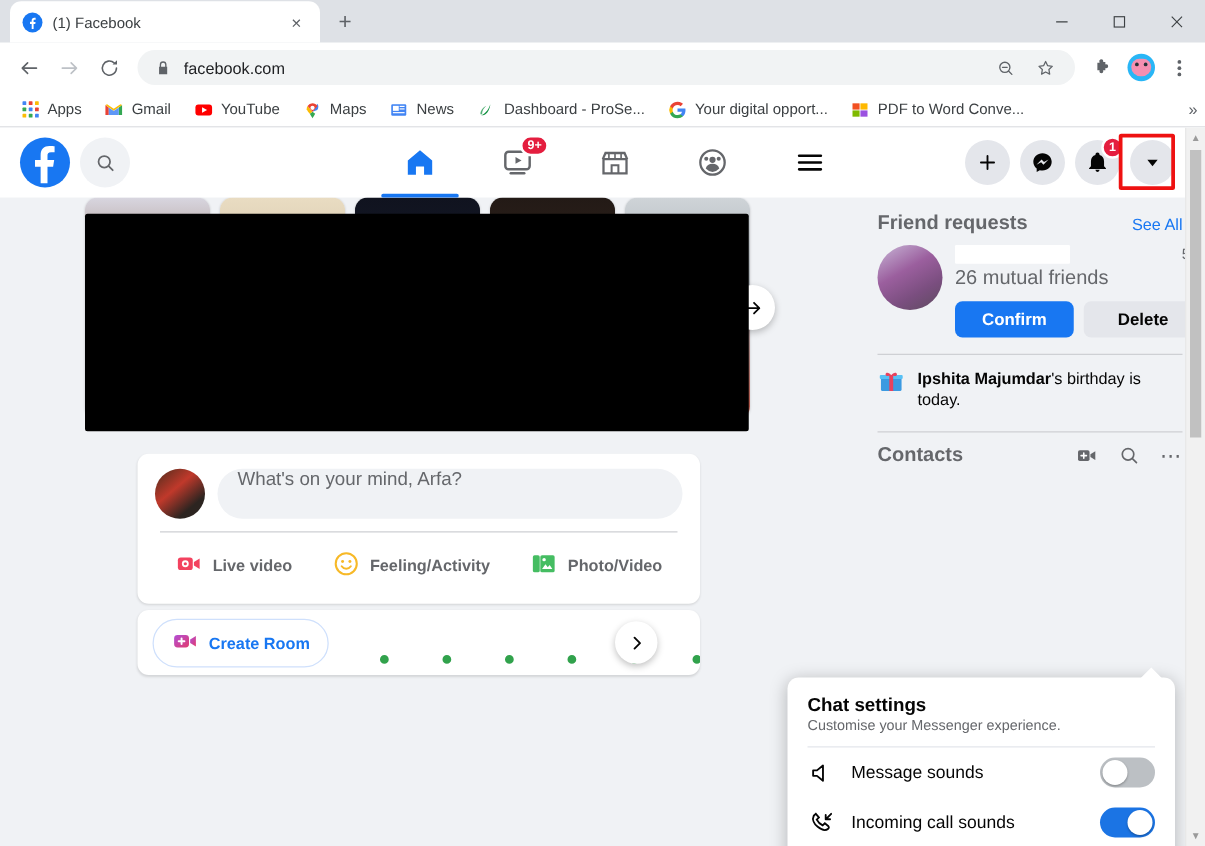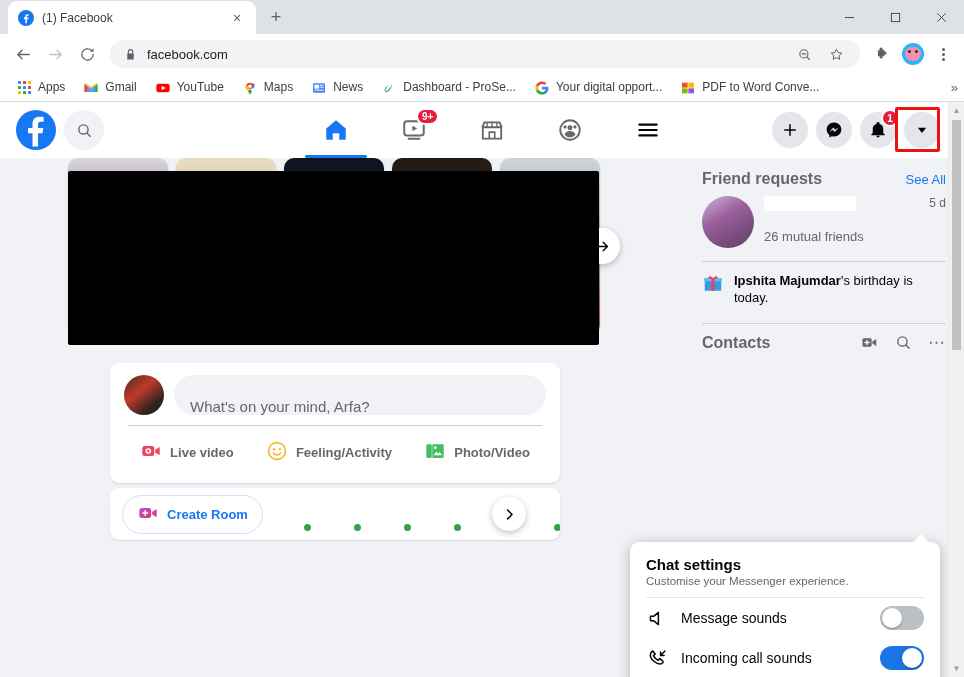--- a/index.html
+++ b/index.html
@@ -105,21 +105,21 @@
     background:#fff; box-shadow:0 2px 6px rgba(0,0,0,.25); display:flex;align-items:center;justify-content:center; color:#050505;
   }
   .story-next svg{width:17px;height:17px;}
   .story-redact { position:absolute; left:68px; top:13px; width:531px; height:174px; background:#000; border-radius:2px;}
 
   
   .card { background:#fff; border-radius:9px; box-shadow: 0 1px 2px rgba(0,0,0,.12); }
   .composer { position:absolute; left:110px; top:205px; width:450px; padding: 12px 14px 6px;}
   .comp-row { display:flex; align-items:center; gap:10px; }
   .avatar { width:40px;height:40px;border-radius:50%; overflow:hidden; flex:none; position:relative;}
-  .comp-input { flex:1; height:40px; border-radius:20px; background:#f0f2f5; display:flex; align-items:flex-end; padding:0 16px; }
+  .comp-input { flex:1; height:40px; border-radius:20px; background:#f0f2f5; display:flex; align-items:flex-start; padding:0 16px; }
   .comp-placeholder { font-size:15px; color:#65676b; }
   .comp-sep { height:1px; background:#ced0d4; margin: 10px 4px 4px; }
   .comp-actions { display:flex; align-items:center; justify-content:space-around; padding: 4px 0 6px;}
   .comp-act { display:flex;align-items:center;gap:8px; padding: 6px 10px; border-radius:6px; }
   .comp-act svg{width:22px;height:22px; flex:none;}
   .comp-act span { font-size:13px; font-weight:bold; color:#65676b; }
 
   
   .rooms { position:absolute; left:110px; top:330px; width:450px; height:52px; display:flex; align-items:center; padding: 0 12px; gap: 12px; overflow:hidden;}
   .create-room {
@@ -137,21 +137,21 @@
   
   .rc-head { display:flex; align-items:center; justify-content:space-between; padding: 2px 4px 6px;}
   .rc-title { font-size:16px; font-weight:bold; color:#65676b; }
   .rc-link { font-size:13px; color:#1877f2; }
   .fr-row { display:flex; gap:10px; padding: 2px 4px 0; }
   .fr-av { width:52px;height:52px;border-radius:50%; overflow:hidden; flex:none; }
   .fr-body{flex:1;}
   .fr-topline { display:flex; align-items:flex-start; justify-content:space-between;}
   .fr-name-redact { width:92px; height:15px; background:#fff; border-radius:1px; }
   .fr-time { font-size:12px; color:#65676b; }
-  .fr-mutual { font-size:13px; color:#65676b; margin-top:18px;}
+  .fr-mutual { font-size:16px; color:#65676b; margin-top:3px;}
   .fr-btns { display:flex; gap:8px; margin-top:9px; }
   .btn { border-radius:6px; font-size:13.5px; font-weight:bold; padding: 7px 0; text-align:center; }
   .btn-primary { background:#1877f2; color:#fff; width:95px; }
   .btn-secondary { background:#e4e6eb; color:#050505; width:95px; }
   .divider { height:1px; background:#ced0d4; margin: 13px 4px 10px; }
   .bd-row { display:flex; gap:10px; padding: 0 4px; align-items:flex-start;}
   .bd-icon { width:22px;height:22px; flex:none; display:flex;align-items:center;justify-content:center;}
   .bd-icon svg{width:22px;height:22px;}
   .bd-text { font-size:13px; color:#050505; line-height:1.33; }
   .bd-text b{font-weight:bold;}
@@ -562,20 +562,24 @@
         </div>
 
         <div class="fr-row">
           <span class="fr-av" style="background:linear-gradient(150deg,#c9b8d8,#9b5f9e 40%,#7a4e7f 70%,#5d4b5e)"></span>
           <span class="fr-body">
             <span class="fr-topline">
               <span class="fr-name-redact"></span>
               <span class="fr-time">5 d</span>
             </span>
             <span class="fr-mutual" style="display:block;">26 mutual friends</span>
+            <span class="fr-btns">
+              <span class="btn btn-primary">Confirm</span>
+              <span class="btn btn-secondary">Delete</span>
+            </span>
           </span>
         </div>
 
         <div class="divider"></div>
 
         <div class="bd-row">
           <span class="bd-icon">
             <svg viewBox="0 0 24 24">
                 <rect x="3" y="9.5" width="18" height="11" rx="1" fill="#3b9ae1"></rect>
                 <rect x="2" y="6.5" width="20" height="3.6" rx="1" fill="#58c1f5"></rect>

